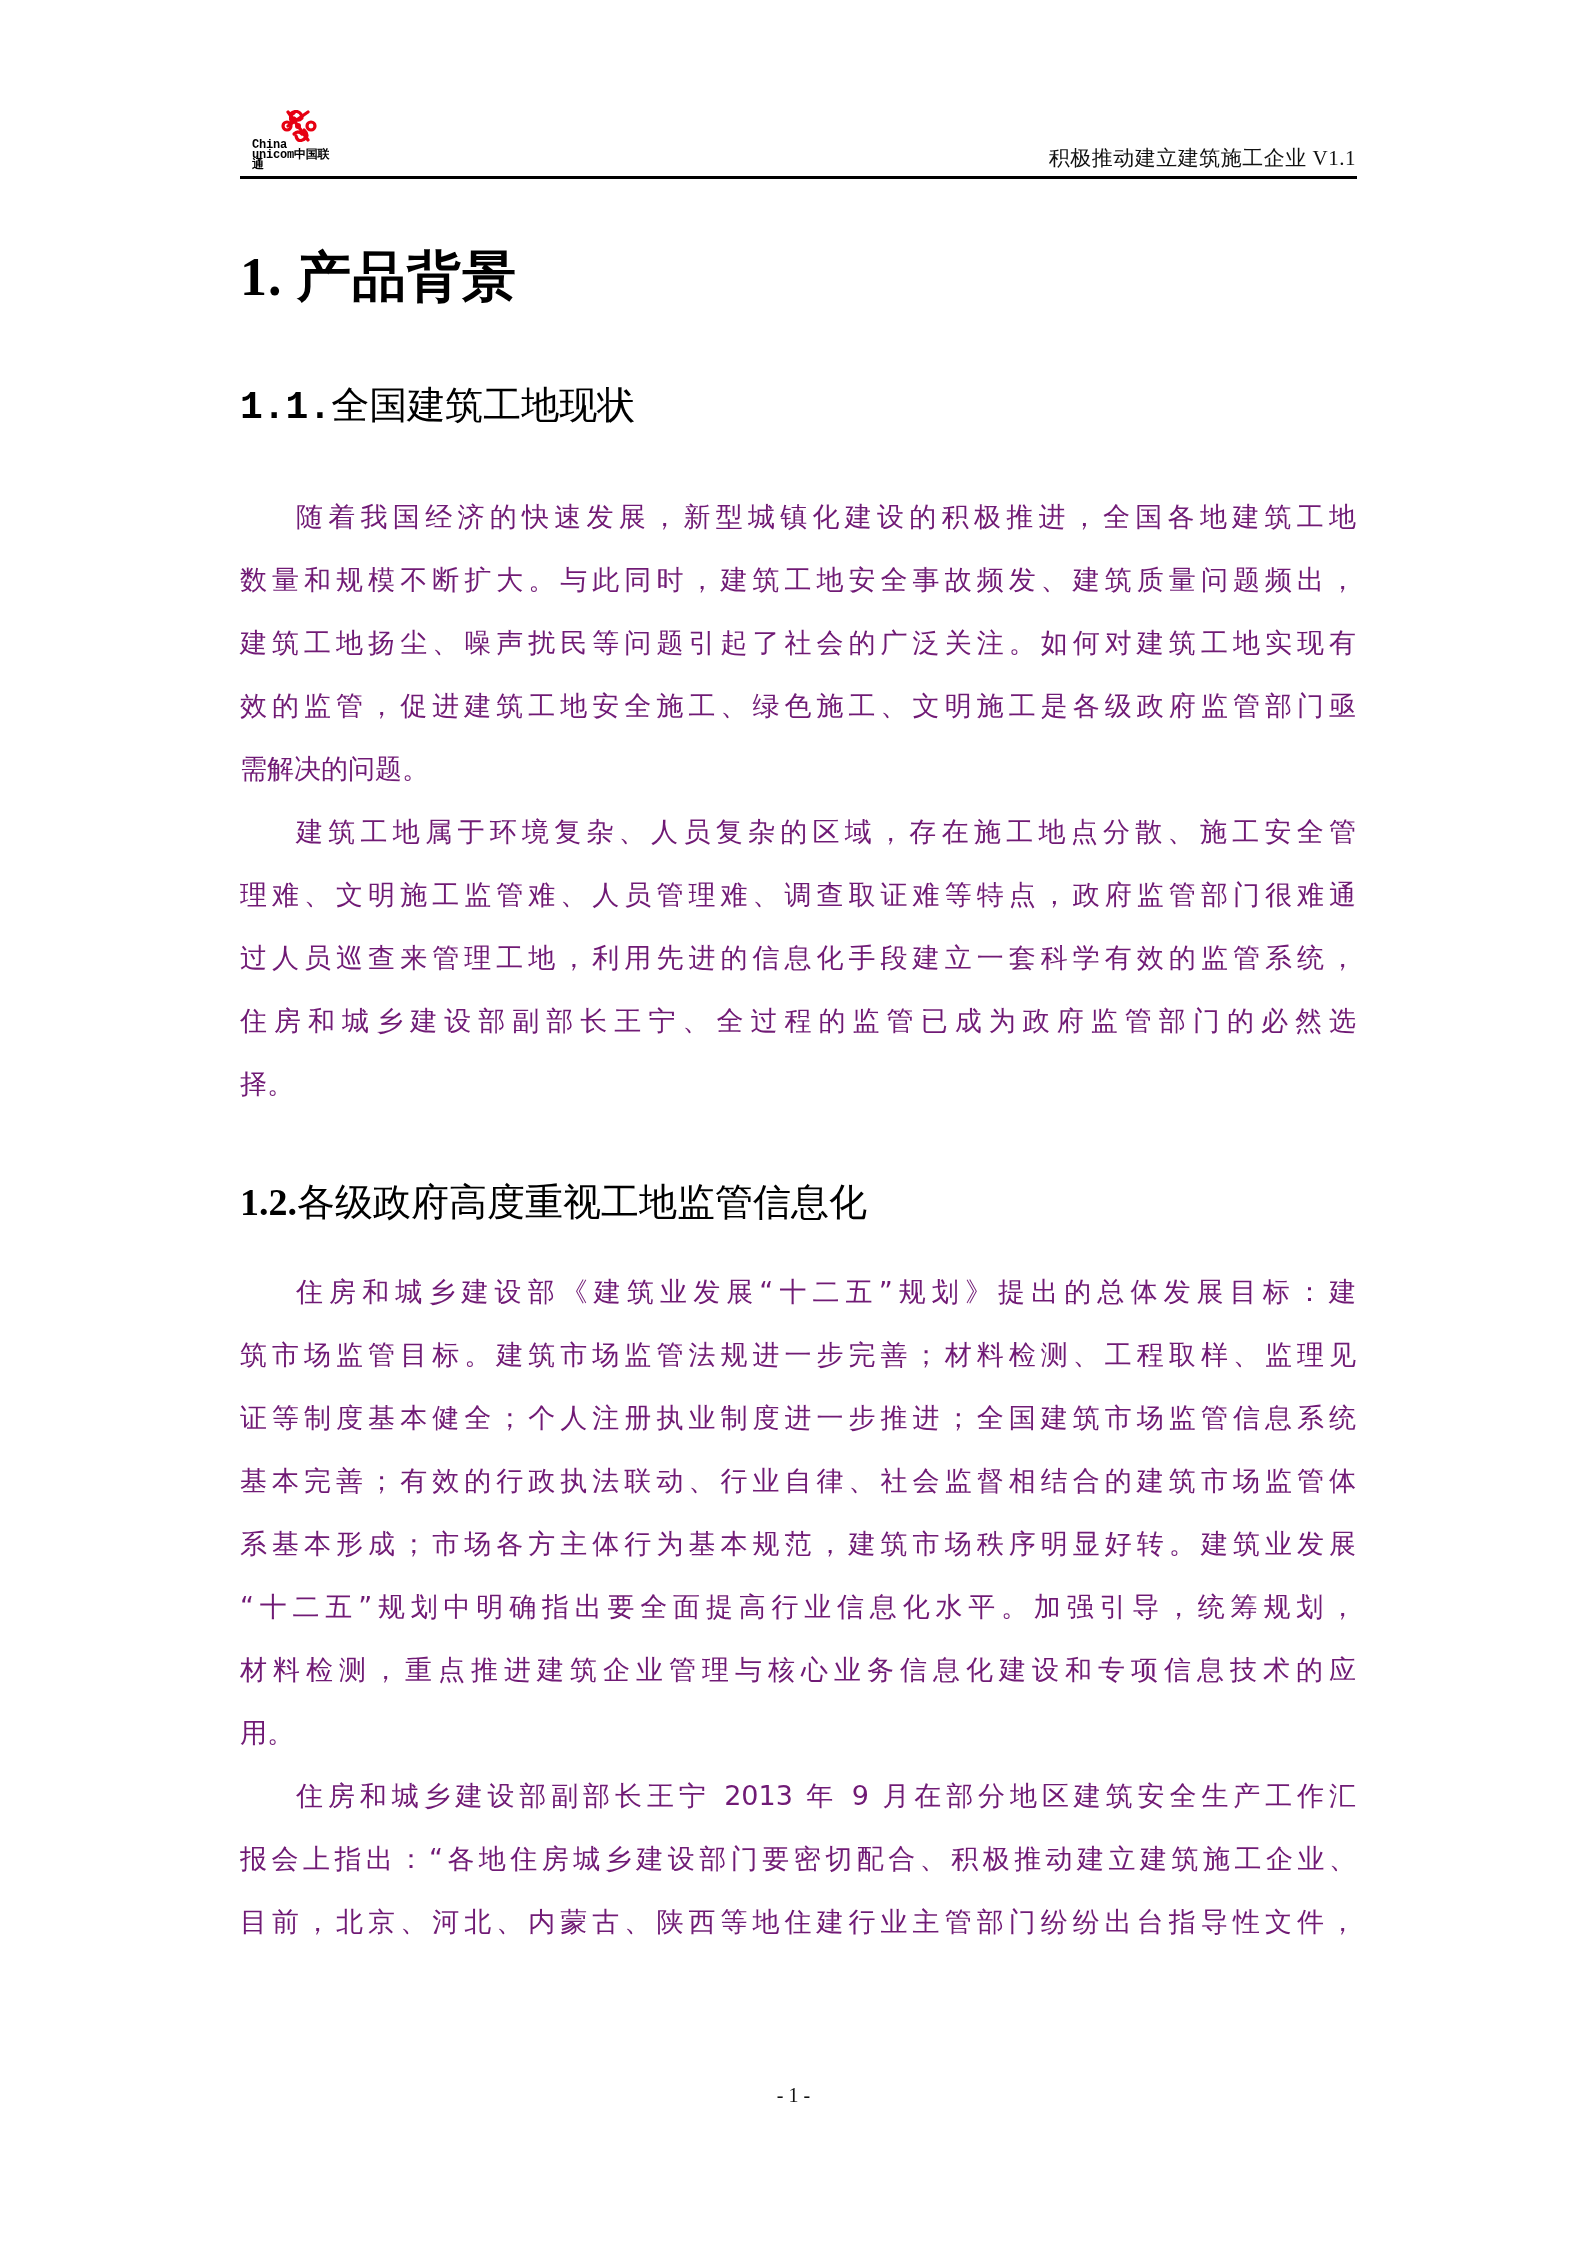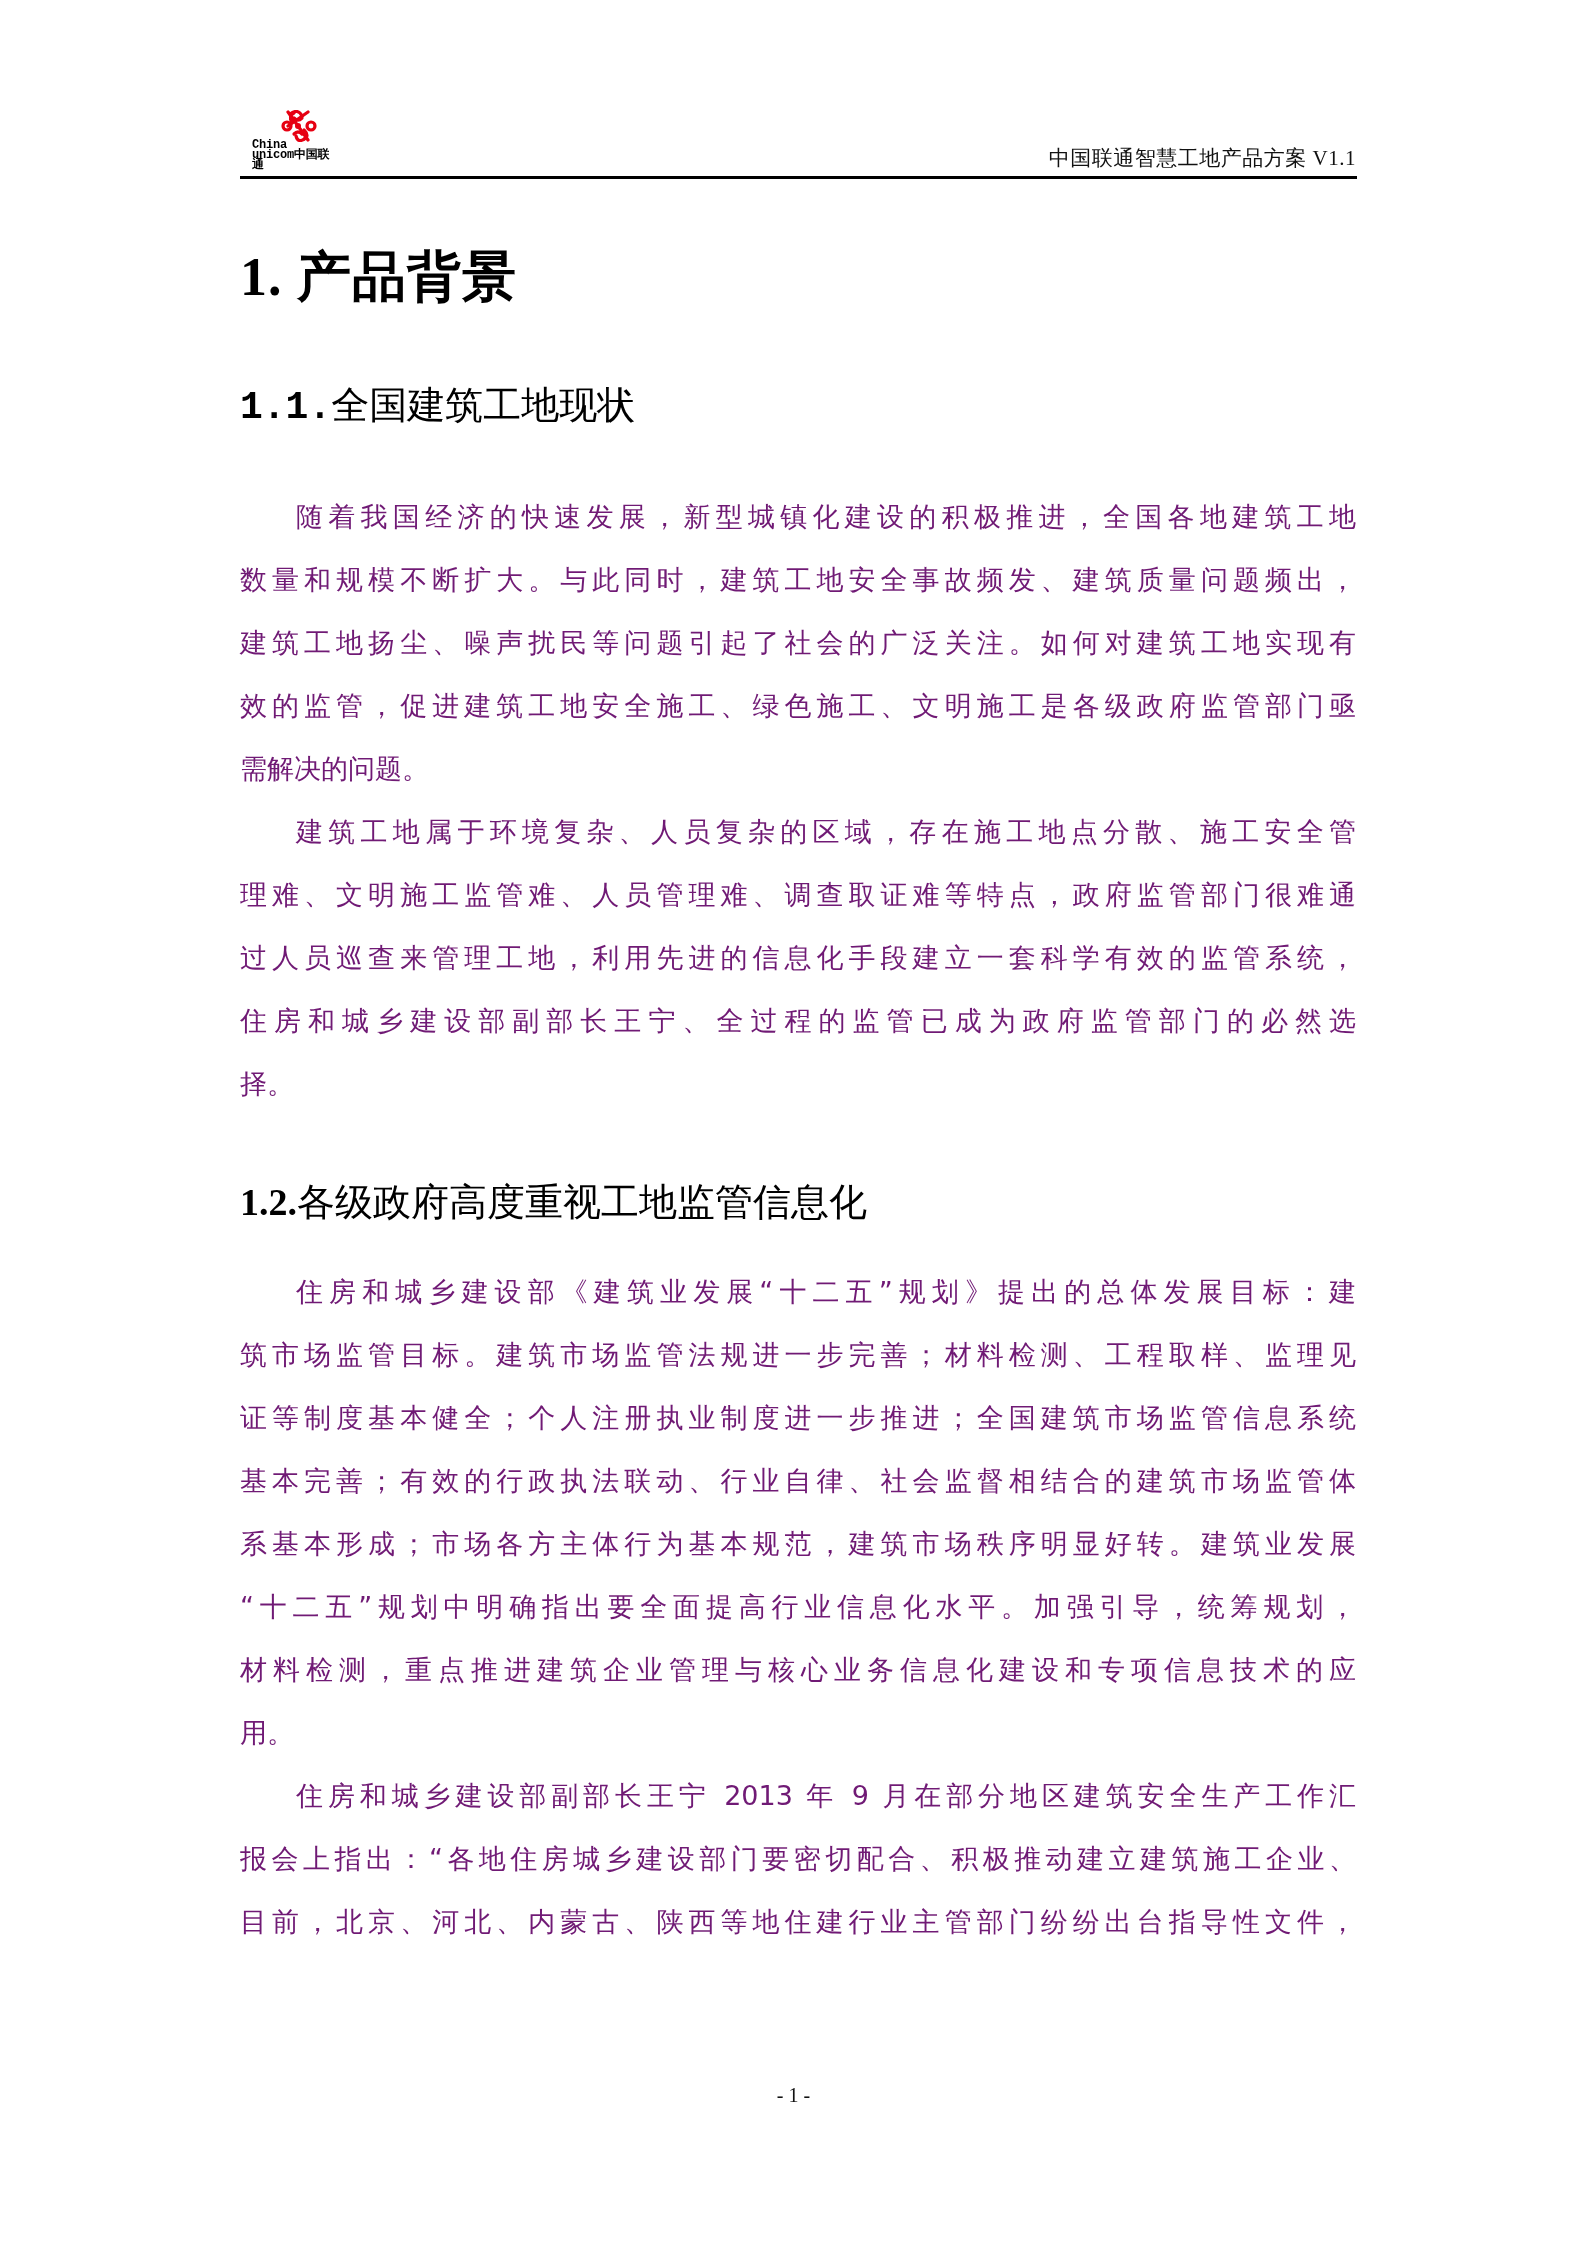--- a/index.html
+++ b/index.html
@@ -146,21 +146,21 @@
         </g>
         <g fill="#e60012">
           <circle cx="58" cy="16" r="3"></circle>
         </g>
       </svg>
       <div class="logo-text">
         <span class="l1">China</span>
         <span class="l2">unicom中国联通</span>
       </div>
     </div>
-    <div class="header-title">中国联通智慧工地产品方案 V1.1</div>
+    <div class="header-title">积极推动建立建筑施工企业 V1.1</div>
   </div>
   <div class="header-rule"></div>
 
   <div class="h1">1. 产品背景</div>
 
   <div class="h2 h2-1">
     <span class="num">1.1.</span><span>全国建筑工地现状</span>
   </div>
 
   <div class="para-block" style="top:485px;">

